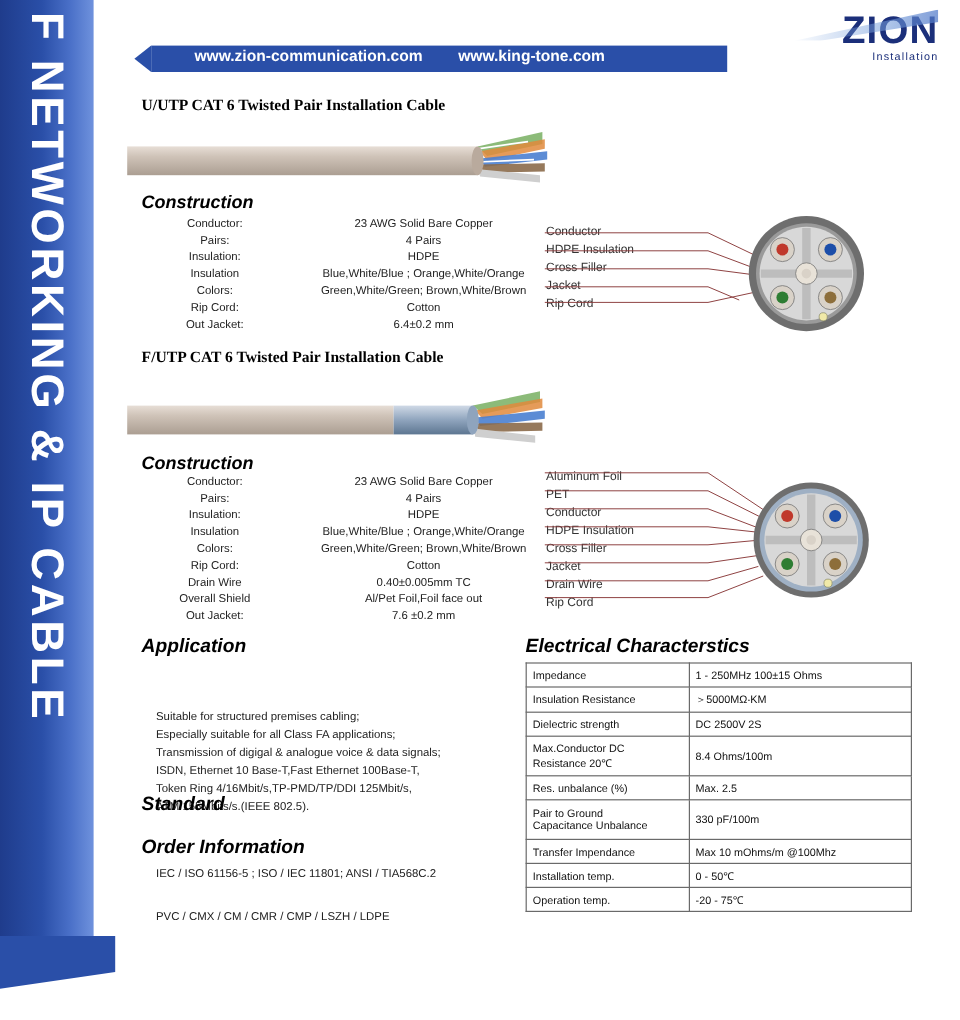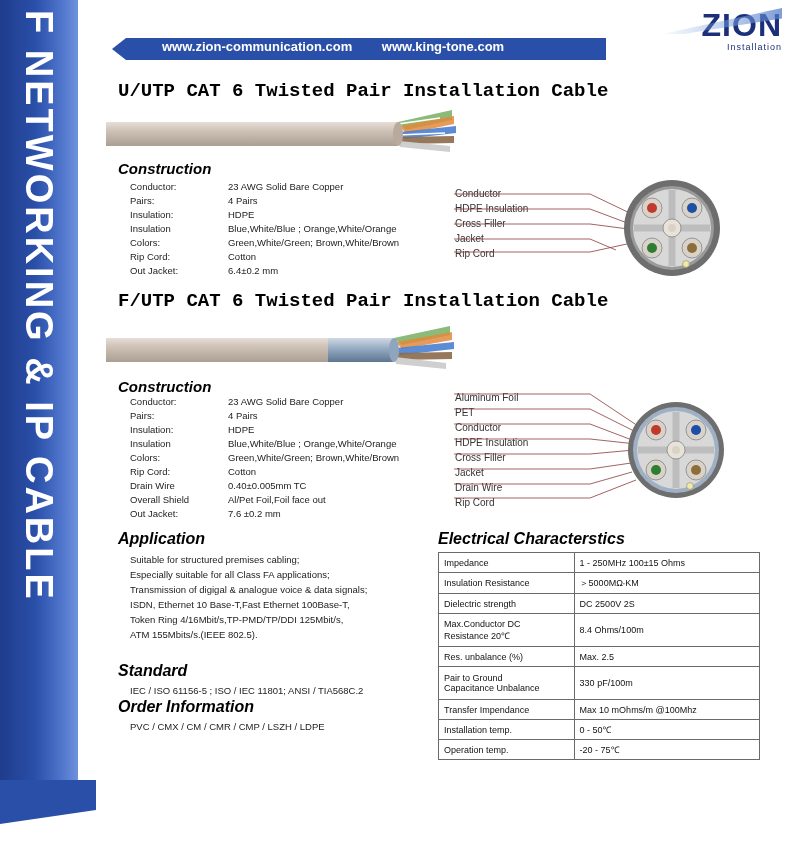--- a/index.html
+++ b/index.html
@@ -109,42 +109,42 @@
     position: absolute;
     right: 0; top: -2px;
     width: 120px; height: 26px;
     background: linear-gradient(100deg, rgba(120,160,220,0.0) 0%, rgba(120,160,220,0.55) 60%, rgba(80,120,200,0.75) 100%);
     clip-path: polygon(0% 100%, 100% 0%, 100% 40%, 18% 100%);
   }
 
   
   .section-title {
     position: absolute;
-    font-size: 19px;
+    font-size: 13px;
     font-weight: bold;
     color: #000000;
-    font-family: Liberation Mono, monospace;
+    font-family: Liberation Serif, serif;
   }
   .sub-head {
     position: absolute;
     font-size: 15px;
     font-weight: bold;
     font-style: italic;
     color: #000000;
   }
 
   
   .spec {
     position: absolute;
     font-size: 9.5px;
     color: #222222;
     line-height: 13px;
   }
   .spec table { border-collapse: collapse; }
-  .spec td { padding: 0 0 1px 0; vertical-align: top; font-size: 9.5px; }
+  .spec td { padding: 0 0 1px 0; vertical-align: top; font-size: 9.5px; text-align: center; }
   .spec td.k { width: 98px; }
   .spec td.v { width: 250px; }
 
   
   .callouts {
     position: absolute;
     font-size: 10px;
     color: #333333;
     line-height: 15px;
   }
@@ -152,20 +152,21 @@
 
   
   .cable-img { position: absolute; }
 
   
   .list {
     position: absolute;
     font-size: 9.5px;
     color: #222222;
     line-height: 15px;
+    margin-top: 38px;
   }
   .list div { white-space: nowrap; }
 
   
   .etable {
     position: absolute;
     border-collapse: collapse;
     font-size: 9px;
     color: #111111;
   }

